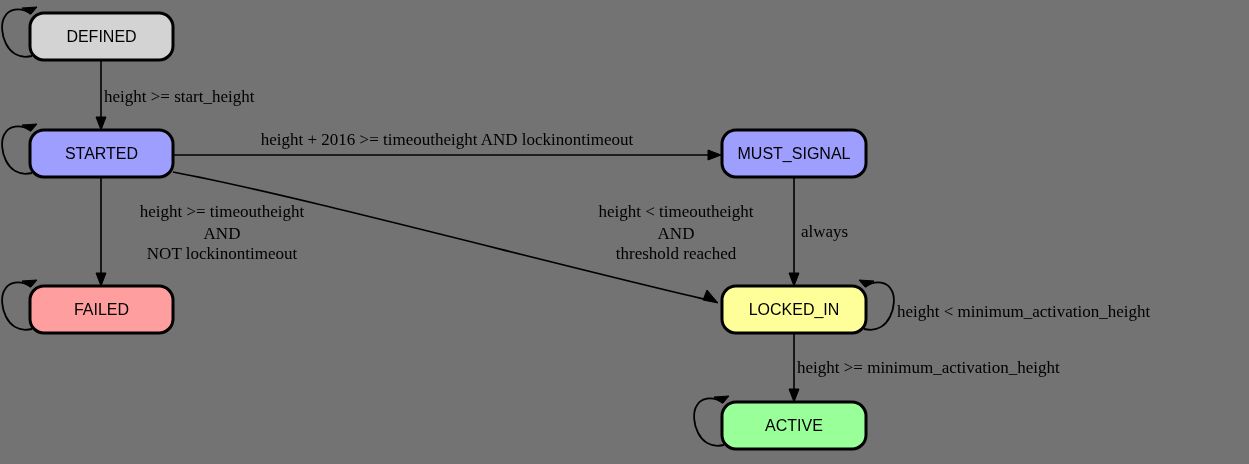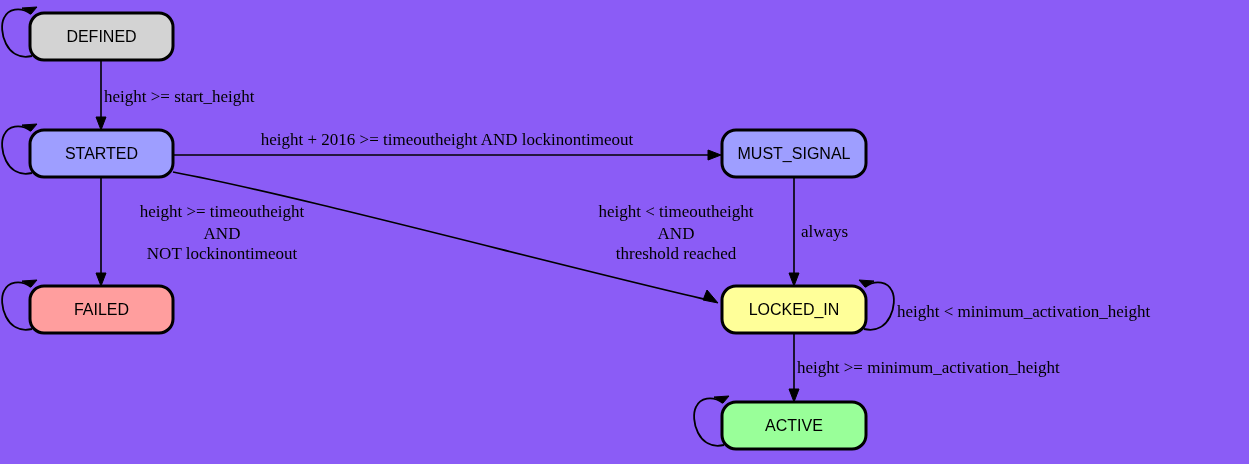--- a/index.html
+++ b/index.html
@@ -1,19 +1,19 @@
 <!DOCTYPE html>
 <html><head>
 <meta charset="utf-8">
 <style>
   html,body{margin:0;padding:0;background:#ffffff;}
   #stage{
     position:relative;
     width:1249px;height:464px;
-    background:#8b5cf6;
+    background:#737373;
     overflow:hidden;
     font-family:"Liberation Serif", serif;
   }
   svg#graph{position:absolute;left:0;top:0;width:1249px;height:464px;}
   .node-label{
     font-family:"Liberation Sans", sans-serif;
     font-size:16px;
     fill:#000000;
     text-anchor:middle;
     dominant-baseline:middle;

